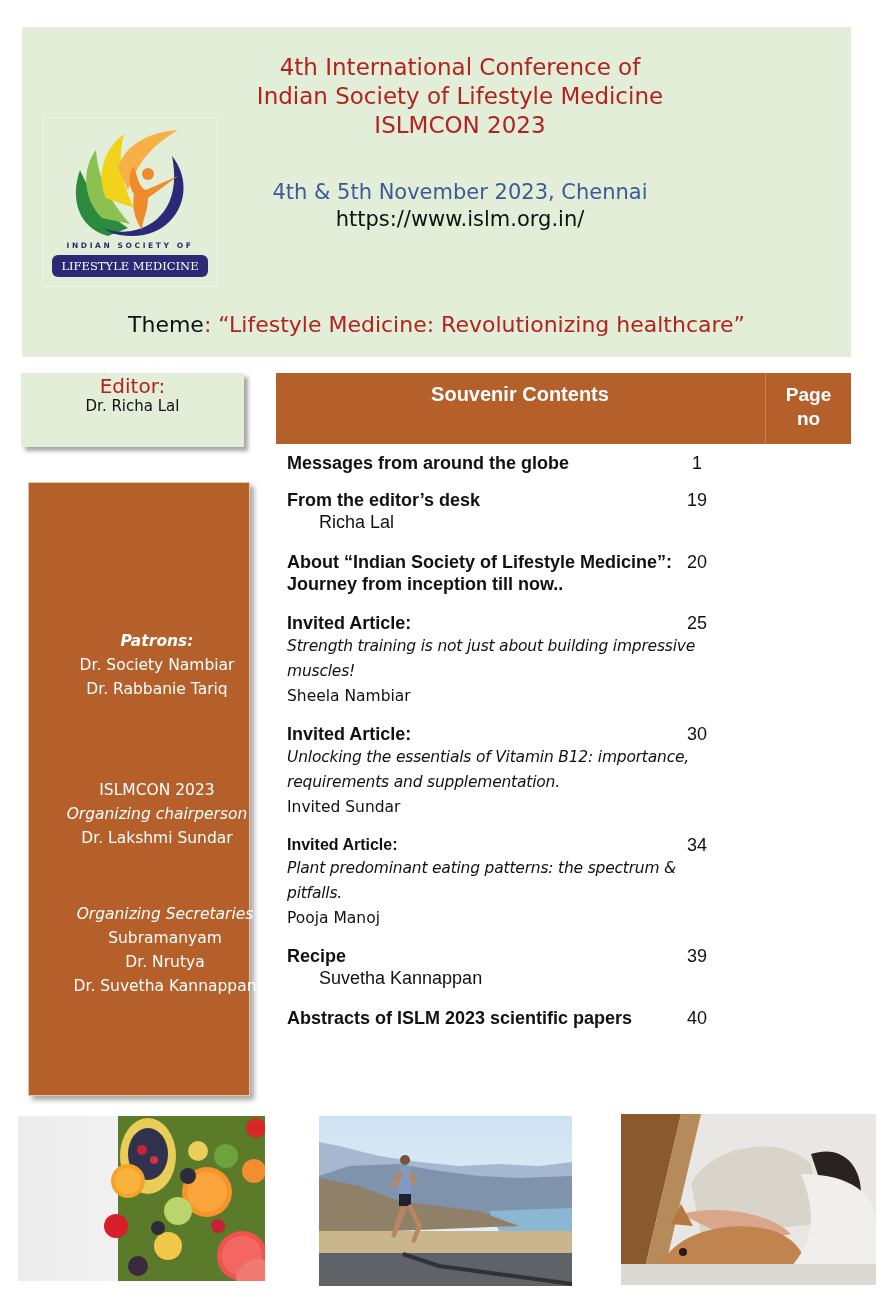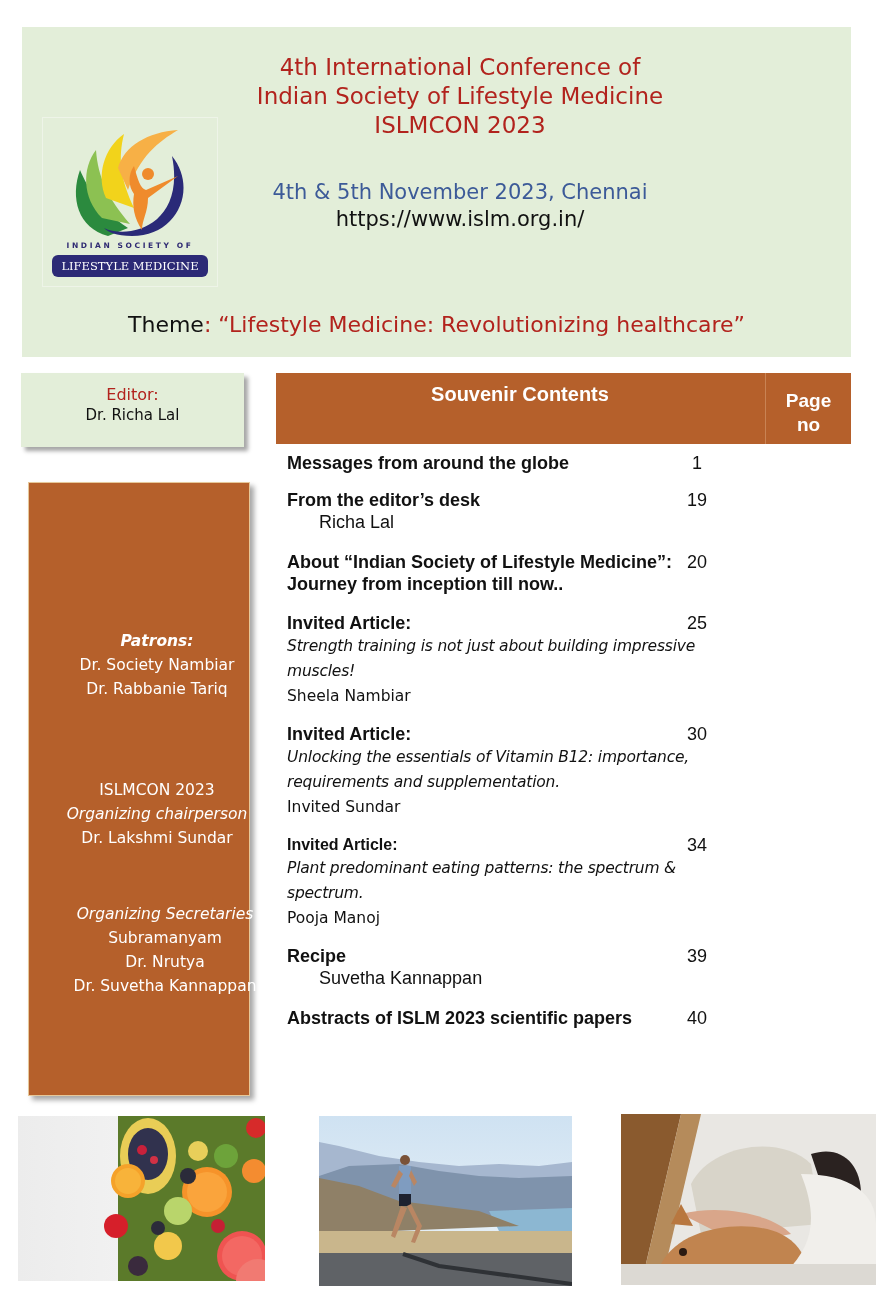--- a/index.html
+++ b/index.html
@@ -26,37 +26,37 @@
   .url-line { position: absolute; left: 168px; width: 540px; top: 179px; text-align: center;
               color: #111; font-size: 21px; line-height: 26px; }
   .theme-line { position: absolute; left: 0; width: 829px; top: 285px; text-align: center;
                 font-size: 22px; font-family: "DejaVu Sans", sans-serif; }
   .theme-label { color: #111; }
   .theme-text { color: #b2231d; }
 
   
   .editor-box { position: absolute; left: 21px; top: 373px; width: 223px; height: 74px;
                 background: #e3eed9; box-shadow: 4px 4px 4px rgba(0,0,0,0.35); text-align: center; }
-  .editor-label { margin-top: 12px; color: #b2231d; font-size: 16px; line-height: 20px; }
+  .editor-label { margin-top: 3px; color: #b2231d; font-size: 20px; line-height: 20px; }
   .editor-name { color: #111; font-size: 15px; line-height: 20px; }
 
   
   .committee { position: absolute; left: 28px; top: 482px; width: 220px; height: 612px;
                background: #b5602b; border: 1px solid #e6c89a; box-shadow: 4px 4px 5px rgba(0,0,0,0.35);
                color: #fff; text-align: center; font-size: 15.5px; line-height: 24px; }
   .committee .grp { position: absolute; left: 0; width: 256px; }
   .it { font-style: italic; }
   .bi { font-style: italic; font-weight: bold; }
 
   
   .toc-head { position: absolute; left: 276px; top: 373px; width: 575px; height: 71px;
               background: #b5602b; color: #fff; font-family: "Liberation Sans", sans-serif; font-weight: bold; }
   .toc-head .title { position: absolute; left: 0; width: 488px; top: 10px; text-align: center; font-size: 20px; }
   .toc-head .pg { position: absolute; left: 489px; width: 86px; top: 0; height: 71px;
-                  border-left: 1px solid #c98354; text-align: center; font-size: 19px; line-height: 24px; padding-top: 16px; box-sizing: border-box; }
+                  border-left: 1px solid #c98354; text-align: center; font-size: 19px; line-height: 24px; padding-top: 10px; box-sizing: border-box; }
 
   .toc { position: absolute; left: 287px; top: 452px; width: 560px; }
   .row { position: relative; }
   .row .pgno { position: absolute; right: 30px; top: 0; font-family: "Liberation Sans", sans-serif;
                font-size: 18px; line-height: 22px; color: #111; width: 40px; text-align: center; }
   .r-title { font-family: "Liberation Sans", sans-serif; font-weight: bold; font-size: 18px; line-height: 22px; color: #111; width: 460px; }
   .r-title.small { font-size: 16px; }
   .r-sub { font-family: "DejaVu Sans", sans-serif; font-style: italic; font-size: 15.5px; line-height: 25px; color: #111; width: 460px; letter-spacing: -0.2px; }
   .r-author-sans { font-family: "Liberation Sans", sans-serif; font-size: 18px; line-height: 22px; color: #111; margin-left: 32px; }
   .r-author { font-family: "DejaVu Sans", sans-serif; font-size: 15.5px; line-height: 24px; color: #111; }
@@ -151,21 +151,21 @@
   <div class="row" style="position:absolute; top:271px;">
     <div class="r-title">Invited Article:</div>
     <div class="r-sub">Unlocking the essentials of Vitamin B12: importance,</div>
     <div class="r-sub">requirements and supplementation.</div>
     <div class="r-author">Invited Sundar</div>
     <div class="pgno">30</div>
   </div>
   <div class="row" style="position:absolute; top:382px;">
     <div class="r-title small">Invited Article:</div>
     <div class="r-sub">Plant predominant eating patterns: the spectrum &amp;</div>
-    <div class="r-sub">spectrum.</div>
+    <div class="r-sub">pitfalls.</div>
     <div class="r-author">Pooja Manoj</div>
     <div class="pgno">34</div>
   </div>
   <div class="row" style="position:absolute; top:493px;">
     <div class="r-title">Recipe</div>
     <div class="r-author-sans">Suvetha Kannappan</div>
     <div class="pgno">39</div>
   </div>
   <div class="row" style="position:absolute; top:555px;">
     <div class="r-title">Abstracts of ISLM 2023 scientific papers</div>

